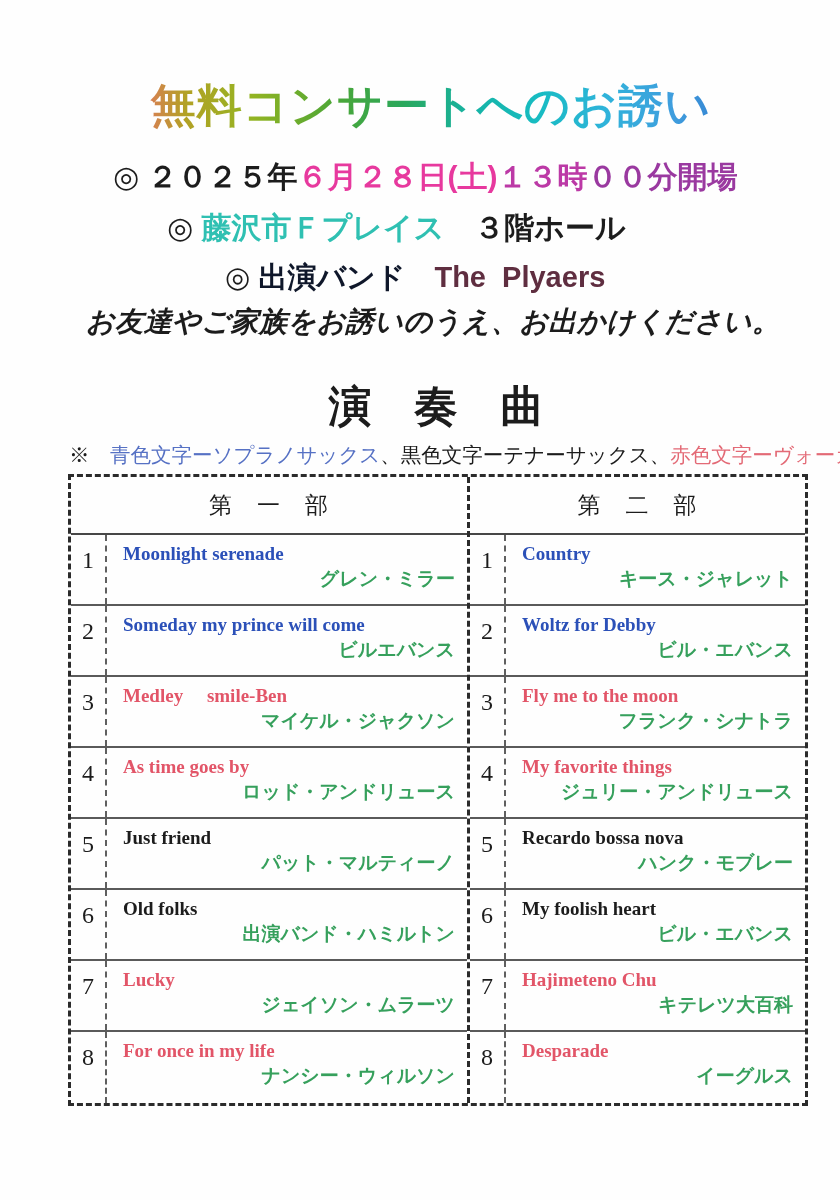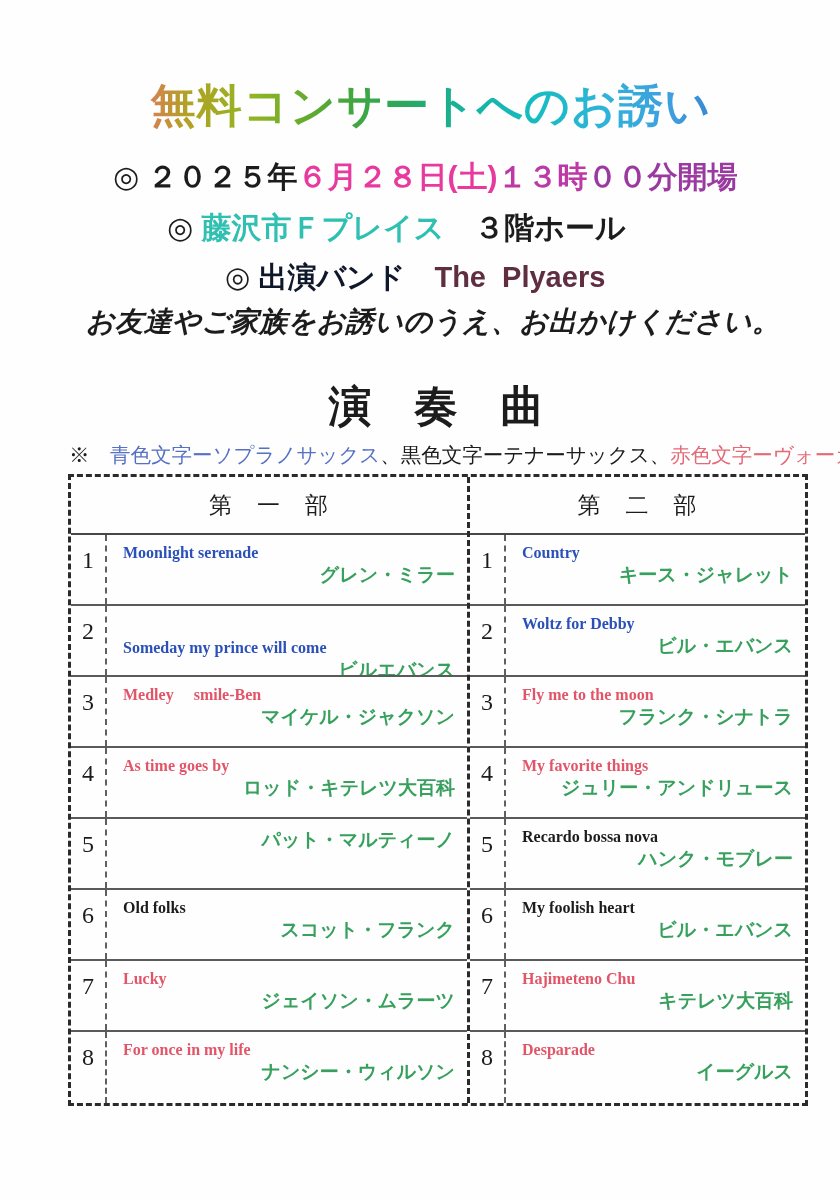--- a/index.html
+++ b/index.html
@@ -56,21 +56,21 @@
   .rows .song-row:last-child{border-bottom:none;}
   .song-no{
     width:36px;box-sizing:border-box;flex:none;
     border-right:2px dashed #5f5f5f;
     font-family:"Liberation Serif","DejaVu Serif",serif;
     font-size:24px;text-align:center;padding-top:12px;
   }
   .song-cell{flex:1;box-sizing:border-box;padding:8px 12px 0 16px;overflow:hidden;}
   .song-title{
     font-family:"Liberation Serif","DejaVu Serif",serif;
-    font-size:16px;font-weight:700;white-space:pre;line-height:1.2;
+    font-size:19px;font-weight:700;white-space:pre;line-height:1.2;
   }
   .song-artist{
     text-align:right;font-size:19px;font-weight:700;
     margin-top:1px;white-space:pre;line-height:1.25;
   }
 </style>
 </head>
 <body>
 
 <div class="page">
@@ -97,53 +97,54 @@
     <div class="song-no">1</div>
     <div class="song-cell">
       <div class="song-title" style="color: rgb(43, 80, 184);">Moonlight serenade</div>
       <div class="song-artist" style="color: rgb(54, 160, 92);">グレン・ミラー</div>
     </div>
   </div>
 
   <div class="song-row">
     <div class="song-no">2</div>
     <div class="song-cell">
-      <div class="song-title" style="color: rgb(43, 80, 184); margin-top: 24px;">Someday my prince will come</div>
+      <div class="song-title" style="color: rgb(43, 80, 184);">Someday my prince will come</div>
       <div class="song-artist" style="color: rgb(54, 160, 92);">ビルエバンス</div>
     </div>
   </div>
 
   <div class="song-row">
     <div class="song-no">3</div>
     <div class="song-cell">
       <div class="song-title" style="color: rgb(226, 85, 104);">Medley　 smile-Ben</div>
       <div class="song-artist" style="color: rgb(54, 160, 92);">マイケル・ジャクソン</div>
     </div>
   </div>
 
   <div class="song-row">
     <div class="song-no">4</div>
     <div class="song-cell">
       <div class="song-title" style="color: rgb(226, 85, 104);">As time goes by</div>
-      <div class="song-artist" style="color: rgb(54, 160, 92);">ロッド・キテレツ大百科</div>
+      <div class="song-artist" style="color: rgb(54, 160, 92);">ロッド・アンドリュース</div>
     </div>
   </div>
 
   <div class="song-row">
     <div class="song-no">5</div>
     <div class="song-cell">
+      <div class="song-title" style="color: rgb(28, 28, 28);">Just friend</div>
       <div class="song-artist" style="color: rgb(54, 160, 92);">パット・マルティーノ</div>
     </div>
   </div>
 
   <div class="song-row">
     <div class="song-no">6</div>
     <div class="song-cell">
       <div class="song-title" style="color: rgb(28, 28, 28);">Old folks</div>
-      <div class="song-artist" style="color: rgb(54, 160, 92);">スコット・フランク</div>
+      <div class="song-artist" style="color: rgb(54, 160, 92);">出演バンド・ハミルトン</div>
     </div>
   </div>
 
   <div class="song-row">
     <div class="song-no">7</div>
     <div class="song-cell">
       <div class="song-title" style="color: rgb(226, 85, 104);">Lucky</div>
       <div class="song-artist" style="color: rgb(54, 160, 92);">ジェイソン・ムラーツ</div>
     </div>
   </div>

